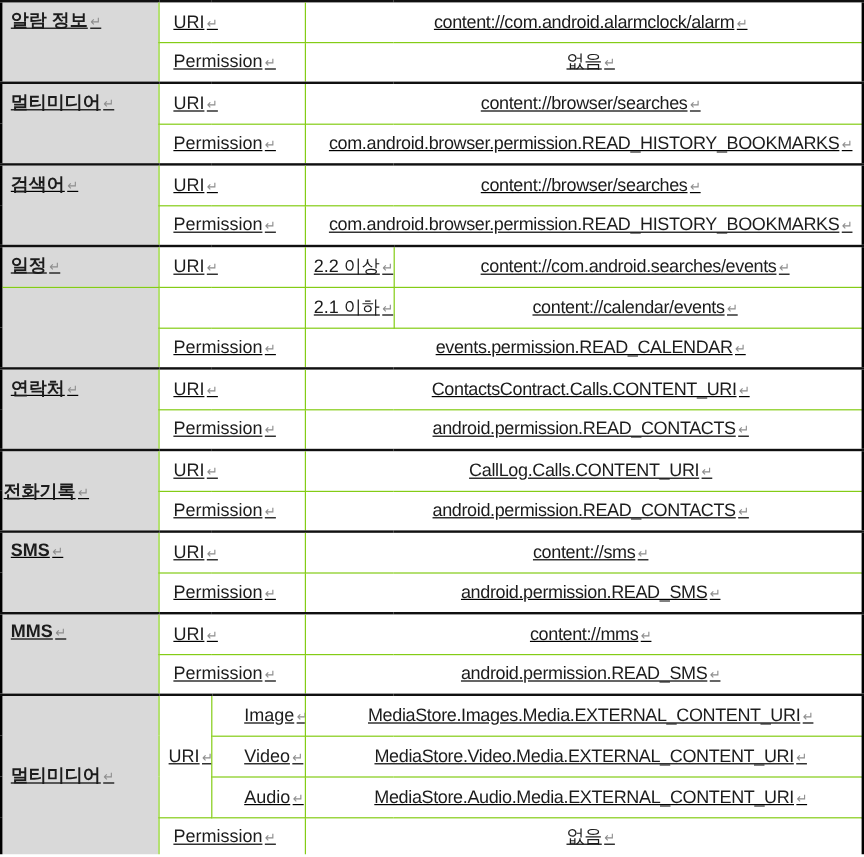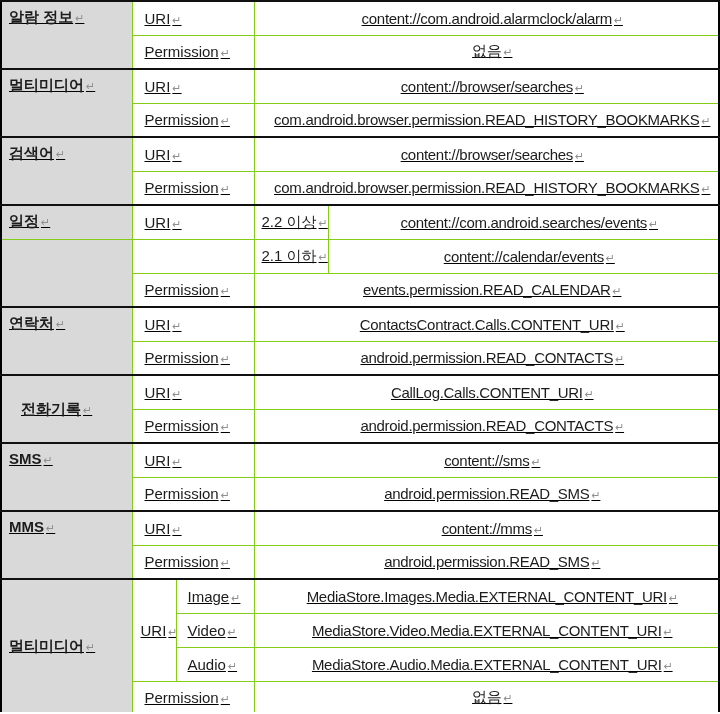--- a/index.html
+++ b/index.html
@@ -20,26 +20,26 @@
     border: 1px solid #84cc16; padding: 0;
     overflow: hidden; white-space: nowrap;
     vertical-align: middle;
   }
   tr.sec > td { border-top: 2px solid #101010; }
   td.cat {
     background: #d9d9d9; font-weight: bold;
     vertical-align: top; padding: 6px 2px 0 7px;
   }
   td.cat.vmid { vertical-align: middle; padding-top: 0; }
-  td.cat.flush { padding-left: 19px; }
+  td.cat.flush { padding-left: 1px; }
   td.catEmpty { background: #d9d9d9; }
   td.lbl { padding-left: 12px; }
   td.val { padding-left: 12px; letter-spacing: -0.3px; text-align: center; }
   td.sub { padding-left: 7px; }
-  td.media { padding-left: 11px; }
+  td.media { padding-left: 27px; }
   td.uriSpan { vertical-align: middle; padding-left: 8px; }
   .mark {
     color: #8f8f8f; font-size: 11px; margin-left: 2px;
     font-family: "DejaVu Sans", sans-serif; font-weight: normal;
   }
 </style>
 </head>
 <body>
 
 <div class="page">

